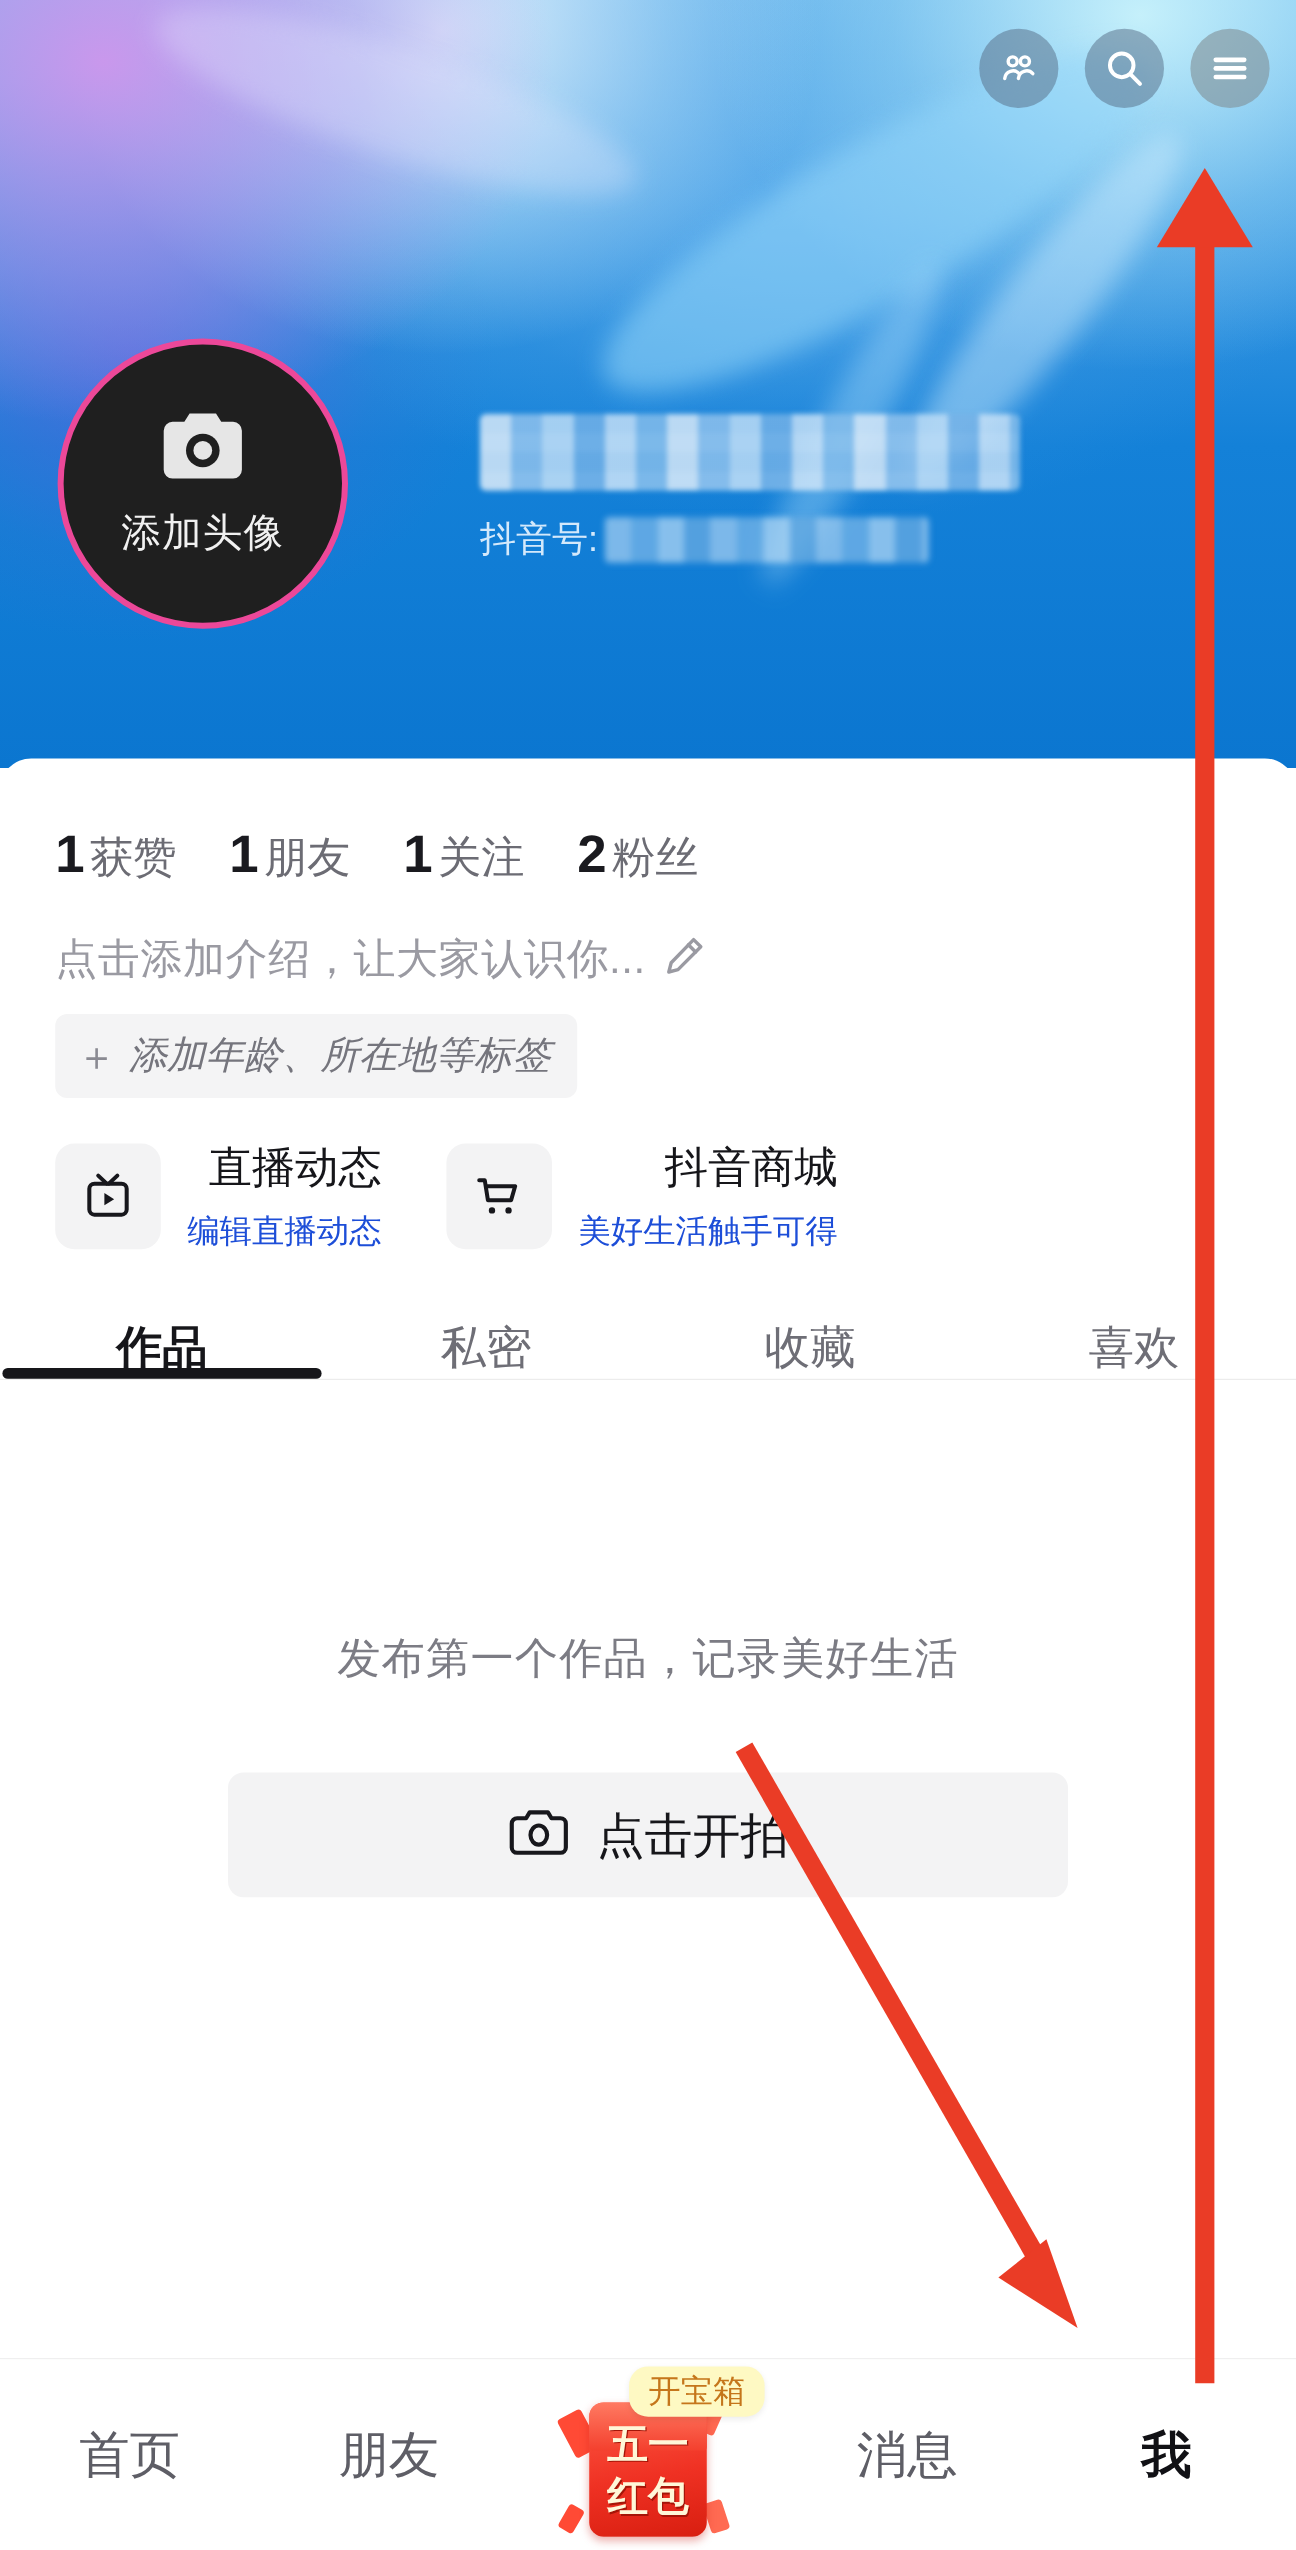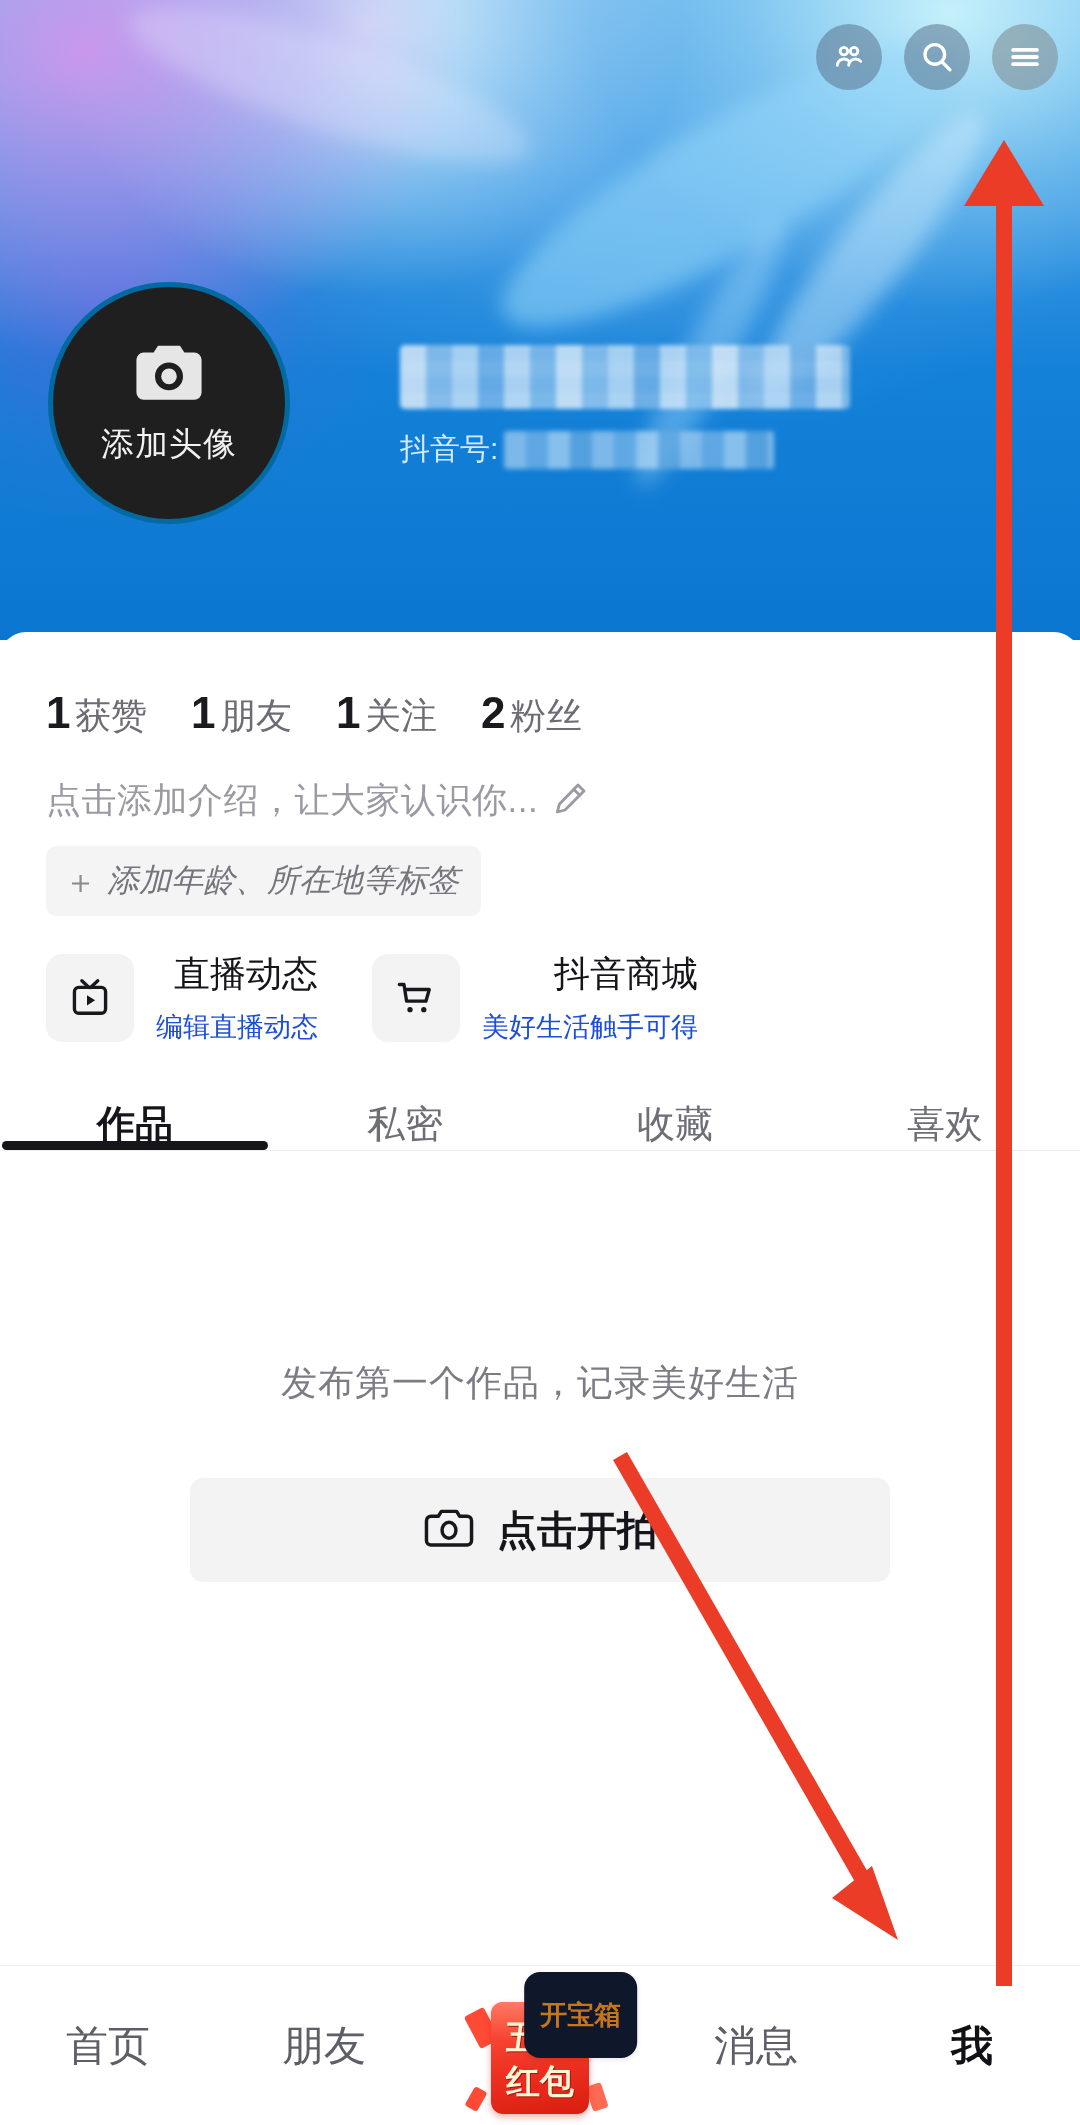--- a/index.html
+++ b/index.html
@@ -39,21 +39,21 @@
     background:rgba(88,112,136,0.52);
     display:flex; align-items:center; justify-content:center;
   }
   .circle-btn.menu { background:rgba(128,144,150,0.60); }
   .circle-btn svg { display:block; }
 
   
   .avatar {
     position:absolute; left:48px; top:282px;
     width:242px; height:242px; border-radius:50%;
-    background:#1f1f1f; border:5px solid #0369a1;
+    background:#1f1f1f; border:5px solid #ec4899;
     display:flex; flex-direction:column; align-items:center; justify-content:center;
     z-index:6;
   }
   .avatar .cam { margin-bottom:8px; }
   .avatar-label { color:#f1f1f1; font-size:33px; letter-spacing:1px; }
 
   
   .name-block { position:absolute; left:400px; top:345px; z-index:5; }
   .name-blur {
     width:450px; height:64px; border-radius:5px;
@@ -135,21 +135,21 @@
     content:""; position:absolute; left:50%; transform:translateX(-50%);
     bottom:0; width:266px; height:9px; background:#16161a; border-radius:5px;
   }
   .tabs-divider { height:1px; background:#ececec; }
 
   
   .empty { text-align:center; padding-top:208px; }
   .empty-text { font-size:36px; color:#7c7c84; letter-spacing:1px; }
   .shoot-btn {
     margin:70px auto 0; width:700px; height:104px; background:#f3f3f4;
-    border-radius:13px; display:flex; align-items:center; justify-content:center; gap:22px;font-weight:bold;
+    border-radius:13px; display:flex; align-items:center; justify-content:center; gap:22px;
   }
   .shoot-label { font-size:40px; color:#16161a; }
 
   
   .bottomnav {
     position:absolute; left:0; bottom:0; width:1080px; height:160px;
     background:#ffffff; border-top:1px solid #efefef;
     display:flex; align-items:center; z-index:10;
   }
   .nav-item { flex:1; text-align:center; font-size:42px; color:#5e5e66; position:relative; }
@@ -179,22 +179,22 @@
   .rp-c2 { top:84px; font-size:34px; }
   .rp-spark {
     position:absolute; background:#ff4a35; border-radius:3px;
   }
   .sp1 { width:22px; height:36px; left:6px;  top:30px; transform:rotate(-28deg); }
   .sp2 { width:18px; height:30px; left:118px; top:18px; transform:rotate(24deg); background:#ff6a52; }
   .sp3 { width:16px; height:26px; left:124px; top:104px; transform:rotate(-18deg); background:#ff6a52; }
   .sp4 { width:14px; height:22px; left:4px;  top:108px; transform:rotate(30deg); }
   .treasure-badge {
     position:absolute; left:50%; transform:translateX(-14%);
-    top:6px; padding:25px 16px; border-radius:16px;
-    background:#0f172a; color:#c5761b; font-size:27px; font-weight:700;
+    top:6px; padding:3px 16px; border-radius:16px;
+    background:#fef9c3; color:#c5761b; font-size:27px; font-weight:400;
     white-space:nowrap; box-shadow:0 2px 5px rgba(0,0,0,.08);
   }
 
   
   .anno { position:absolute; left:0; top:0; width:1080px; height:2125px; z-index:30; pointer-events:none; }
 </style>
 </head>
 <body>
 
 <div class="cover">

